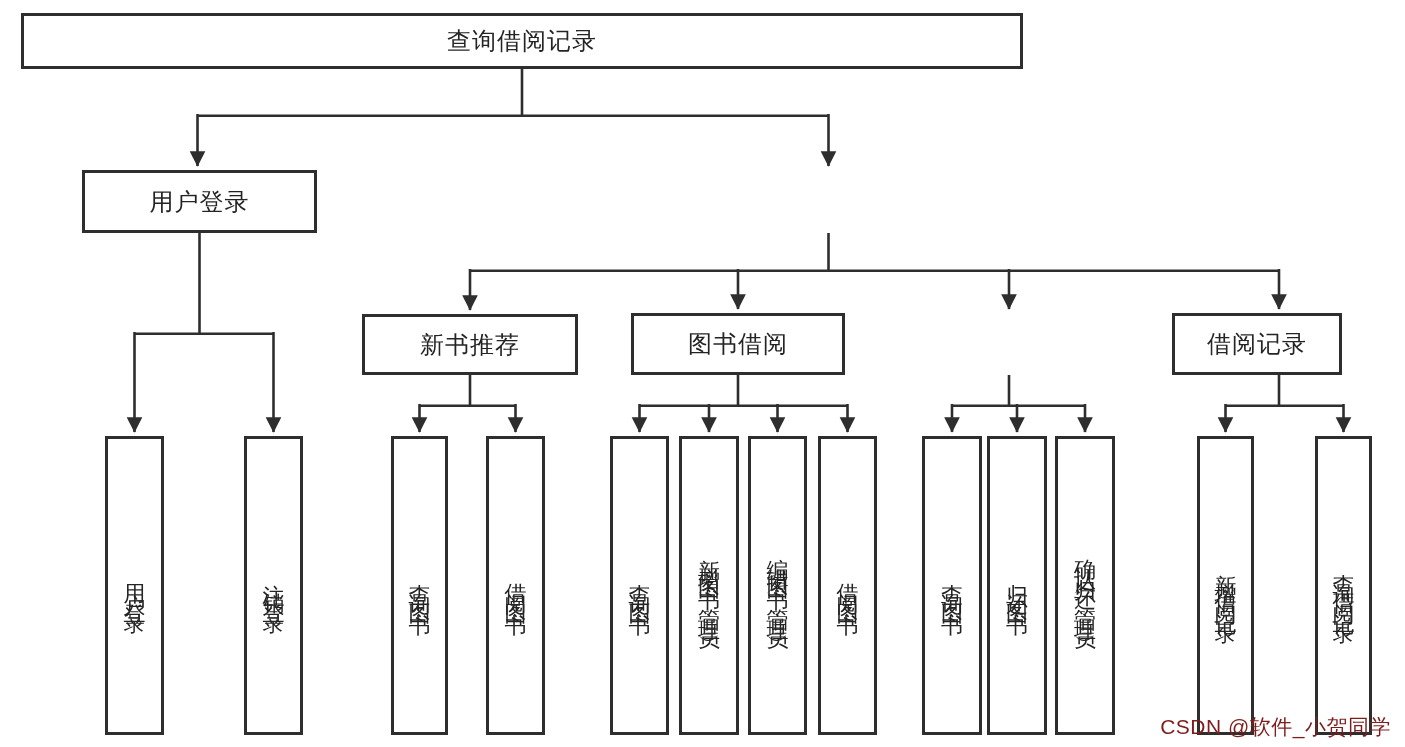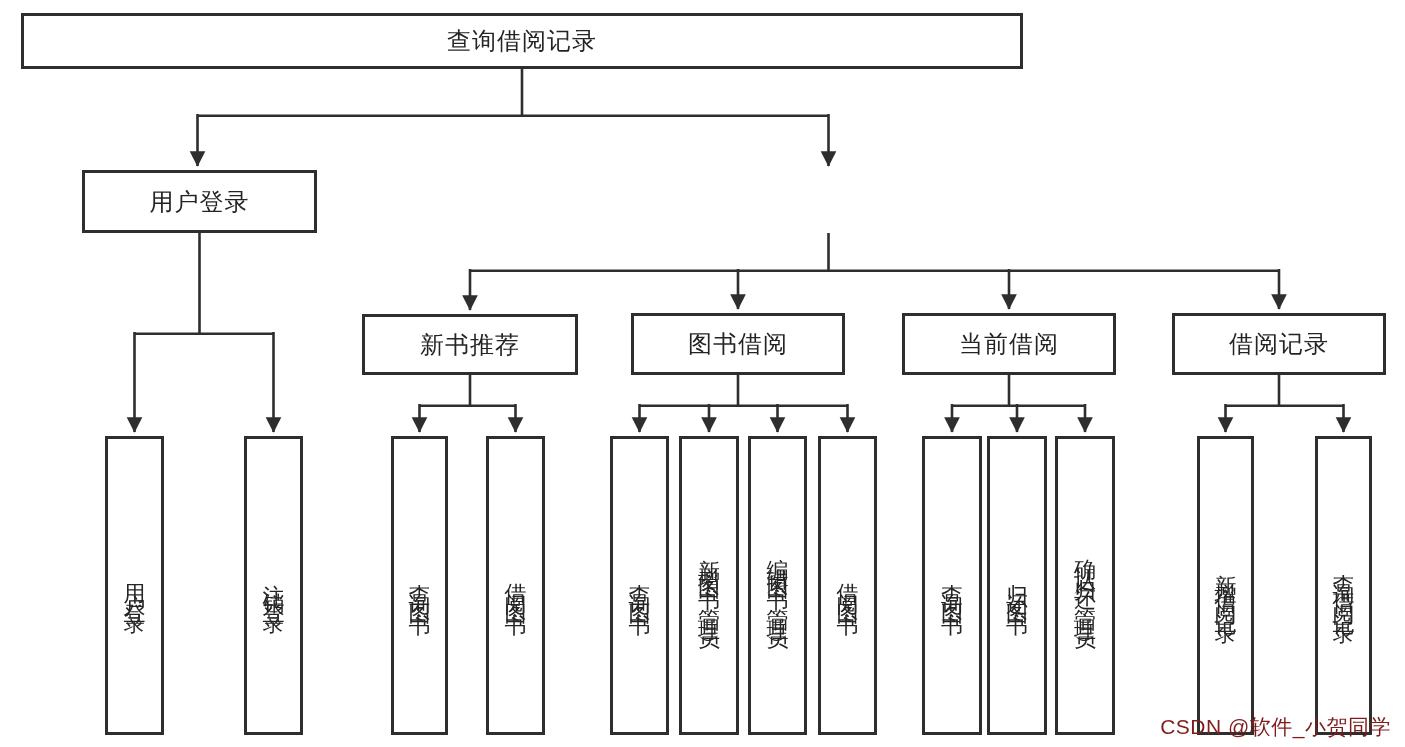--- a/index.html
+++ b/index.html
@@ -106,24 +106,21 @@
   <div class="box h" style="left:82px;top:170px;width:235px;height:63px">
     <span>用户登录</span>
   </div>
 
   <div class="box h" style="left:631px;top:313px;width:214px;height:62px">
     <span>图书借阅</span>
   </div>
   <div class="box h" style="left:362px;top:314px;width:216px;height:61px">
     <span>新书推荐</span>
   </div>
-  <div class="box h" style="left:902px;top:313px;width:214px;height:62px">
-    <span>当前借阅</span>
-  </div>
-  <div class="box h" style="left:1172px;top:313px;width:214px;height:62px">
+  <div class="box h" style="left:1172px;top:313px;width:170px;height:62px">
     <span>借阅记录</span>
   </div>
 
   <div class="box v" style="left:105px;top:436px;width:59px;height:299px">
     <span>用户登录</span>
   </div>
   <div class="box v" style="left:244px;top:436px;width:59px;height:299px">
     <span>注销登录</span>
   </div>
 

